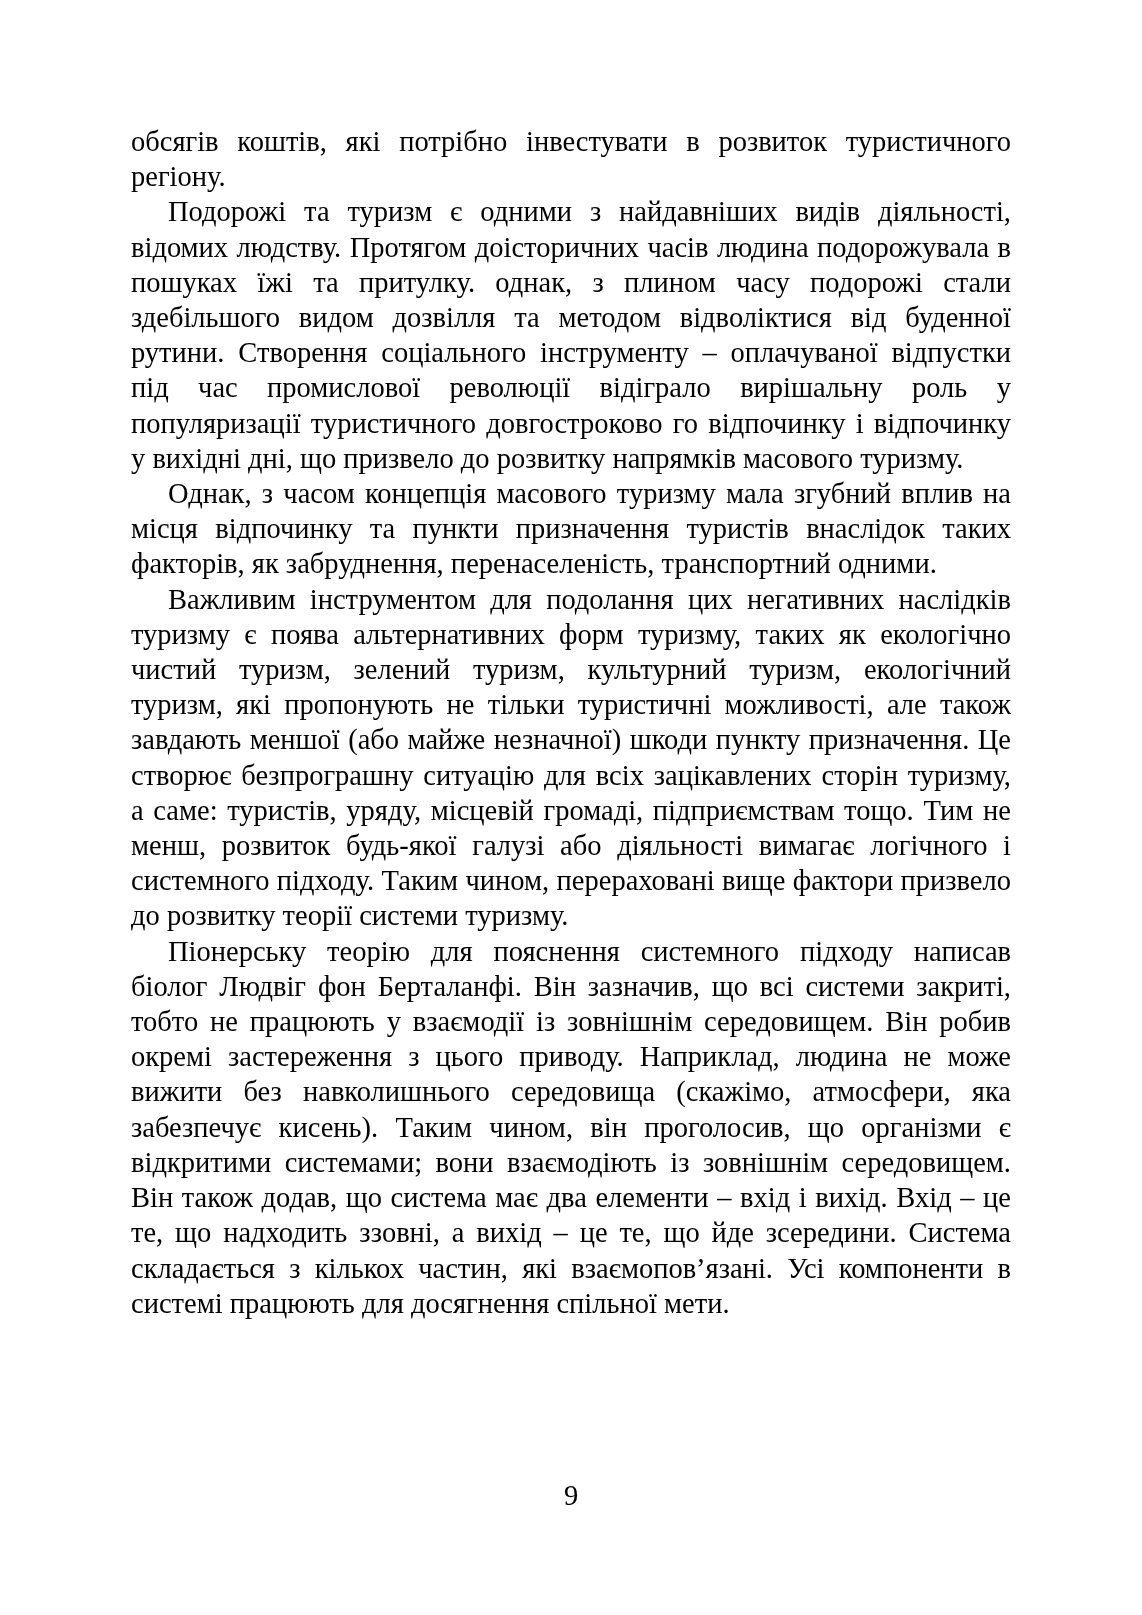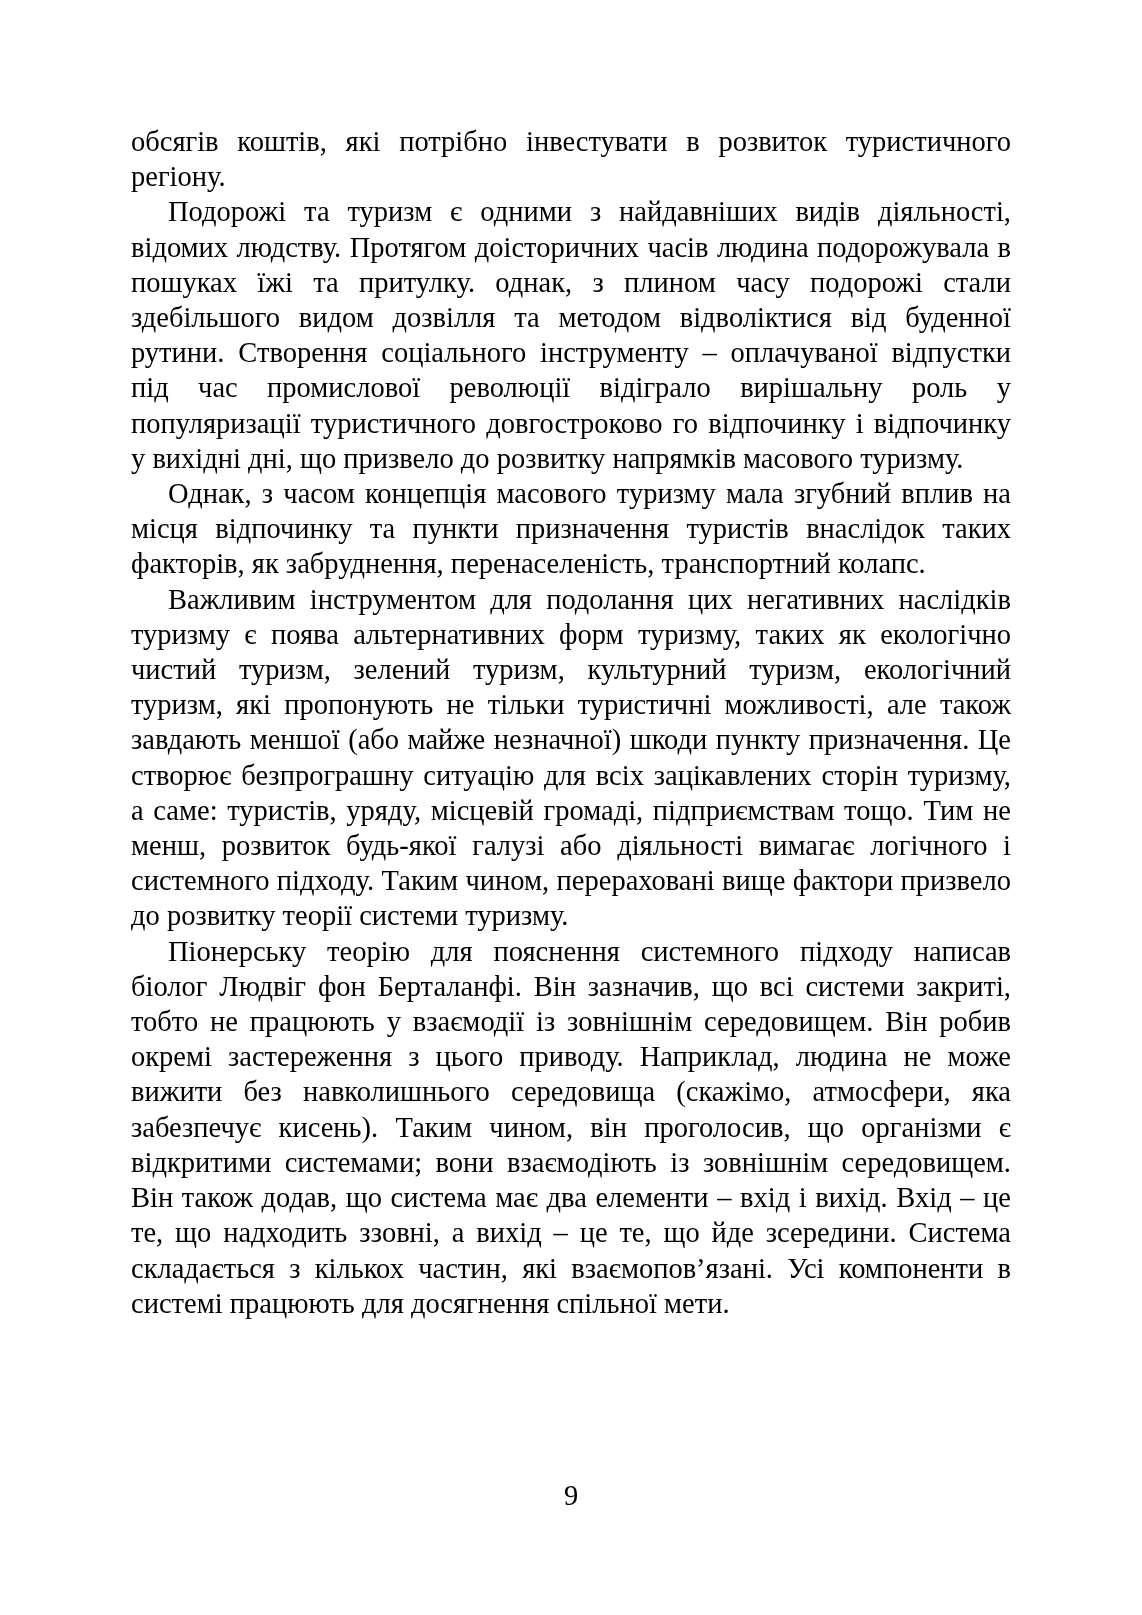--- a/index.html
+++ b/index.html
@@ -59,20 +59,20 @@
   }
 </style>
 </head>
 <body>
 
 <div class="page">
 
   <div class="text-column">
     <p class="para no-indent">обсягів коштів, які потрібно інвестувати в розвиток туристичного регіону.</p>
     <p class="para">Подорожі та туризм є одними з найдавніших видів діяльності, відомих людству. Протягом доісторичних часів людина подорожувала в пошуках їжі та притулку. однак, з плином часу подорожі стали здебільшого видом дозвілля та методом відволіктися від буденної рутини. Створення соціального інструменту – оплачуваної відпустки під час промислової революції відіграло вирішальну роль у популяризації туристичного довгостроково го відпочинку і відпочинку у вихідні дні, що призвело до розвитку напрямків масового туризму.</p>
-    <p class="para">Однак,  з часом концепція масового туризму мала згубний вплив на місця відпочинку та пункти призначення туристів внаслідок таких факторів, як забруднення, перенаселеність, транспортний колапс.</p>
+    <p class="para">Однак,  з часом концепція масового туризму мала згубний вплив на місця відпочинку та пункти призначення туристів внаслідок таких факторів, як забруднення, перенаселеність, транспортний одними.</p>
     <p class="para">Важливим інструментом для подолання цих негативних наслідків туризму є поява альтернативних форм туризму, таких як екологічно чистий туризм, зелений туризм, культурний туризм, екологічний туризм, які пропонують не тільки туристичні можливості, але також завдають меншої (або майже незначної) шкоди пункту призначення. Це створює безпрограшну ситуацію для всіх зацікавлених сторін туризму, а саме: туристів, уряду, місцевій громаді, підприємствам тощо. Тим не менш, розвиток будь-якої галузі або діяльності вимагає логічного і системного підходу. Таким чином, перераховані вище фактори призвело до розвитку теорії системи туризму.</p>
     <p class="para">Піонерську теорію для пояснення системного підходу написав біолог Людвіг фон Берталанфі. Він зазначив, що всі системи закриті, тобто не працюють у взаємодії із зовнішнім середовищем. Він робив окремі застереження з цього приводу. Наприклад, людина не може вижити без навколишнього середовища (скажімо, атмосфери, яка забезпечує кисень). Таким чином, він проголосив, що організми є відкритими системами; вони взаємодіють із зовнішнім середовищем. Він також додав, що система має два елементи – вхід і вихід. Вхід – це те, що надходить ззовні, а вихід – це те, що йде зсередини. Система складається з кількох частин, які взаємопов’язані. Усі компоненти в системі працюють для досягнення спільної мети.</p>
   </div>
 
   <div class="page-number">9</div>
 
 </div>
 
 </body></html>

